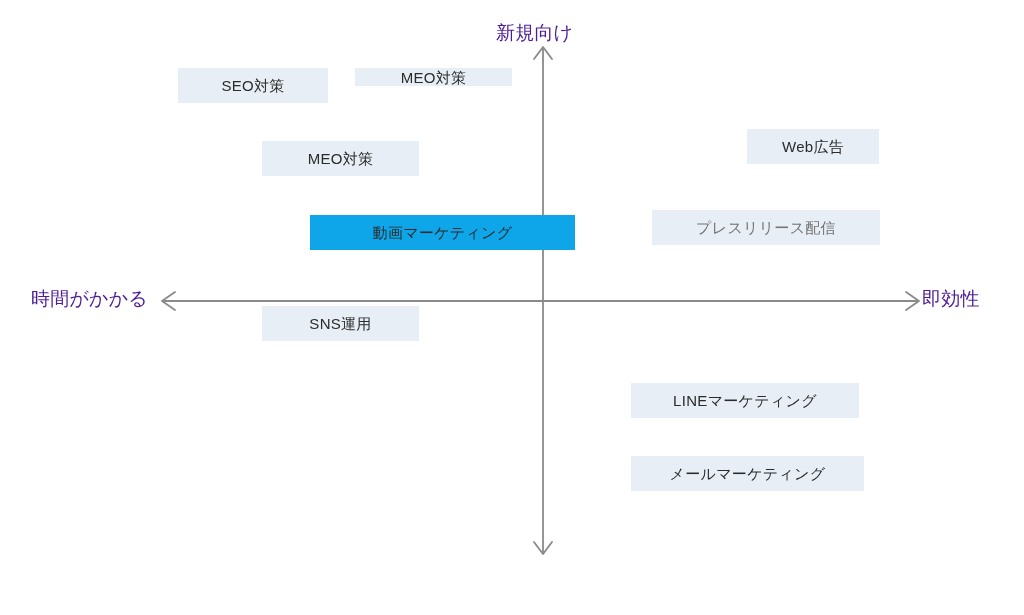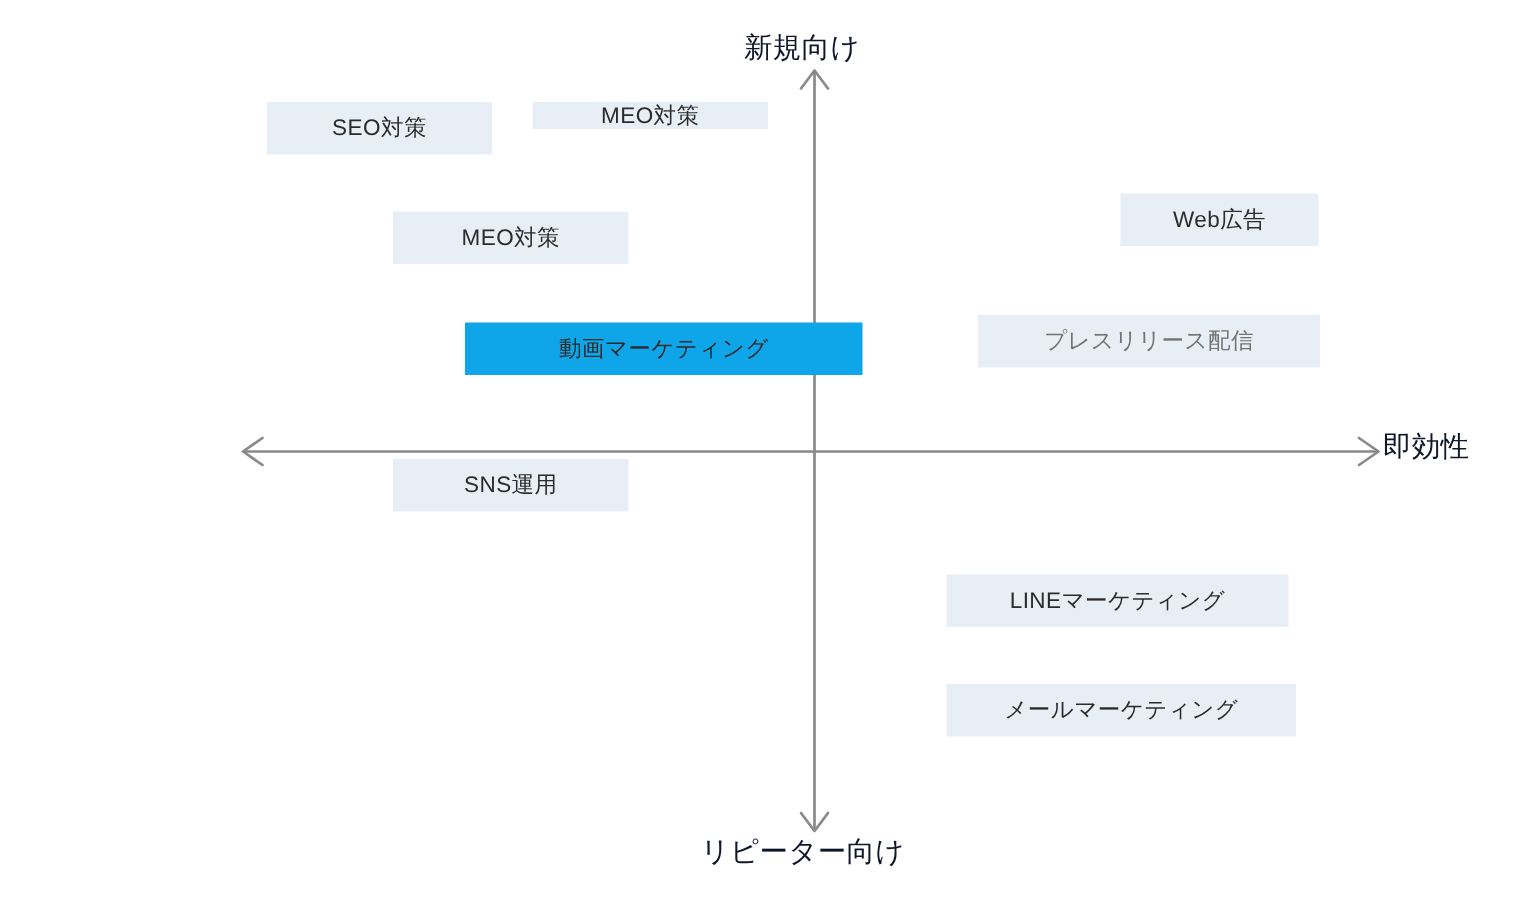--- a/index.html
+++ b/index.html
@@ -26,21 +26,21 @@
     top: 0;
     width: 1024px;
     height: 615px;
     pointer-events: none;
   }
   
   .axis-label {
     position: absolute;
     font-size: 19px;
     line-height: 1.2;
-    color: #0f172a;
+    color: #4c1d95;
     white-space: nowrap;
     letter-spacing: 0.2px;
   }
   .axis-label.top {
     left: 496px;
     top: 22px;
   }
   .axis-label.bottom {
     left: 467px;
     top: 558px;
@@ -87,21 +87,21 @@
     </g>
 
     <g>
       <line x1="163" y1="301" x2="918" y2="301" stroke="#8a8a8a" stroke-width="1.8"></line>
       <path d="M 175 292 L 162 301 L 175 310" fill="none" stroke="#8a8a8a" stroke-width="1.8" stroke-linecap="round" stroke-linejoin="round"></path>
       <path d="M 906 292 L 919 301 L 906 310" fill="none" stroke="#8a8a8a" stroke-width="1.8" stroke-linecap="round" stroke-linejoin="round"></path>
     </g>
   </svg>
 
   <div class="axis-label top">新規向け</div>
-  <div class="axis-label bottom">リピーター向け</div>
+  <div class="axis-label left">時間がかかる</div>
   <div class="axis-label right">即効性</div>
 
   <div id="items-layer">
       <div class="item-chip" style="left: 178px; top: 68px; width: 150px; height: 35px; background: rgb(231, 238, 245); color: rgb(43, 43, 43);">SEO対策</div>
       <div class="item-chip" style="left: 355px; top: 68px; width: 157px; height: 18px; background: rgb(231, 238, 245); color: rgb(43, 43, 43);">MEO対策</div>
       <div class="item-chip" style="left: 262px; top: 141px; width: 157px; height: 35px; background: rgb(231, 238, 245); color: rgb(43, 43, 43);">MEO対策</div>
       <div class="item-chip" style="left: 262px; top: 215px; width: 265px; height: 35px; background: #0ea5e9; color: rgb(43, 43, 43); margin-left: 48px;">動画マーケティング</div>
       <div class="item-chip" style="left: 262px; top: 284px; width: 157px; height: 35px; background: rgb(231, 238, 245); color: rgb(43, 43, 43); margin-top: 22px;">SNS運用</div>
       <div class="item-chip" style="left: 747px; top: 129px; width: 132px; height: 35px; background: rgb(231, 238, 245); color: rgb(43, 43, 43);">Web広告</div>
       <div class="item-chip" style="left: 652px; top: 210px; width: 228px; height: 35px; background: rgb(231, 238, 245); color: #737373;">プレスリリース配信</div>

